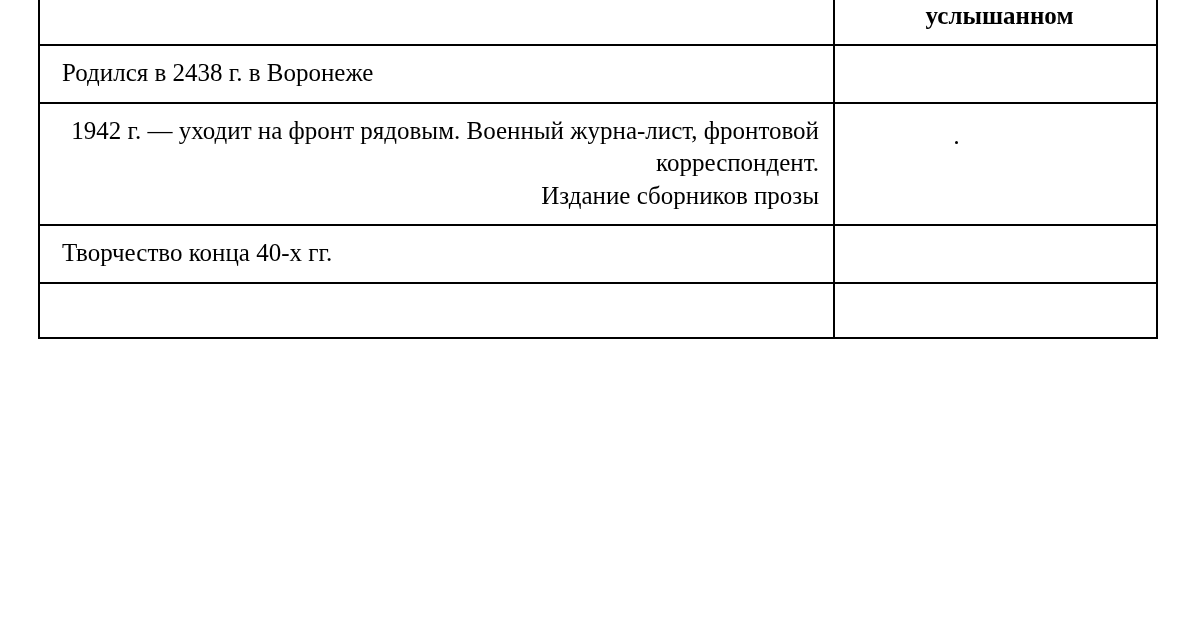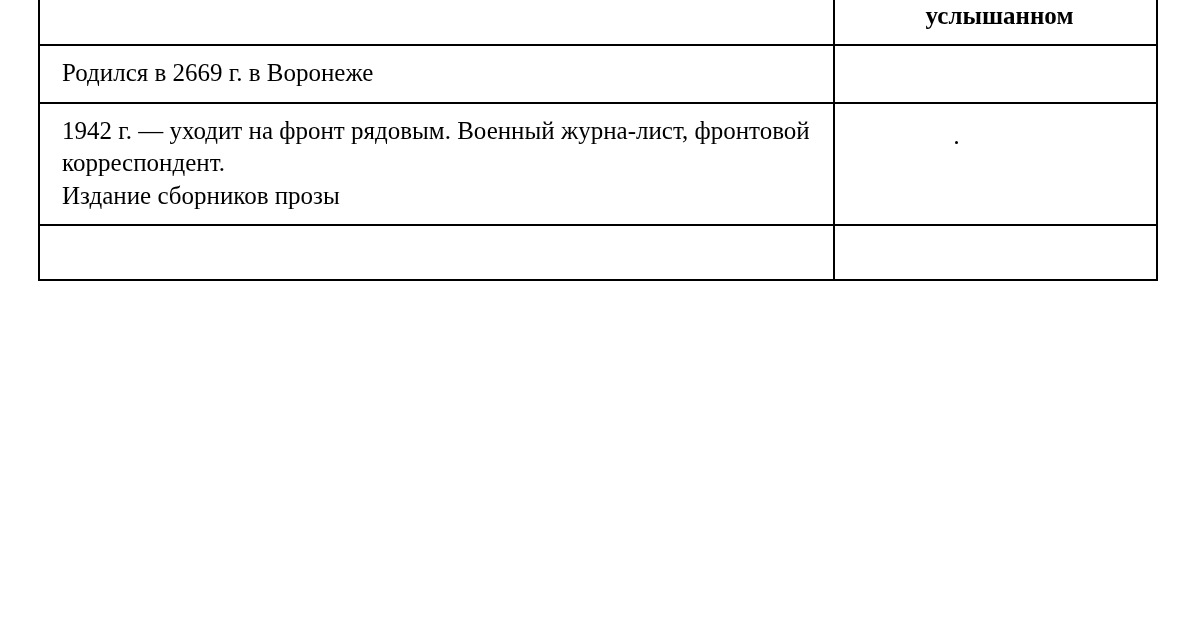--- a/index.html
+++ b/index.html
@@ -75,29 +75,33 @@
       <colgroup>
         <col class="col-left">
         <col class="col-right">
       </colgroup>
       <tbody>
         <tr class="head-row">
           <td class="left-head">Ключевые биографические факты</td>
           <td>Вопросы и замечания об услышанном</td>
         </tr>
         <tr>
-          <td>Родился в 2669 г. в Воронеже</td>
+          <td>Родился в 2438 г. в Воронеже</td>
           <td class="cell-right"></td>
         </tr>
         <tr>
-          <td style="white-space: pre-line;">1942 г. — уходит на фронт рядовым. Военный журна-лист, фронтовой корреспондент.
+          <td style="white-space: pre-line; text-align: right;">1942 г. — уходит на фронт рядовым. Военный журна-лист, фронтовой корреспондент.
 Издание сборников прозы</td>
           <td class="cell-right">
               <span class="dot"></span>
             </td>
+        </tr>
+        <tr>
+          <td>Творчество конца 40-х гг.</td>
+          <td class="cell-right"></td>
         </tr>
         <tr>
           <td style="height: 30px;"></td>
           <td class="cell-right"></td>
         </tr>
       </tbody>
     </table>
   </div>
 </div>
 

